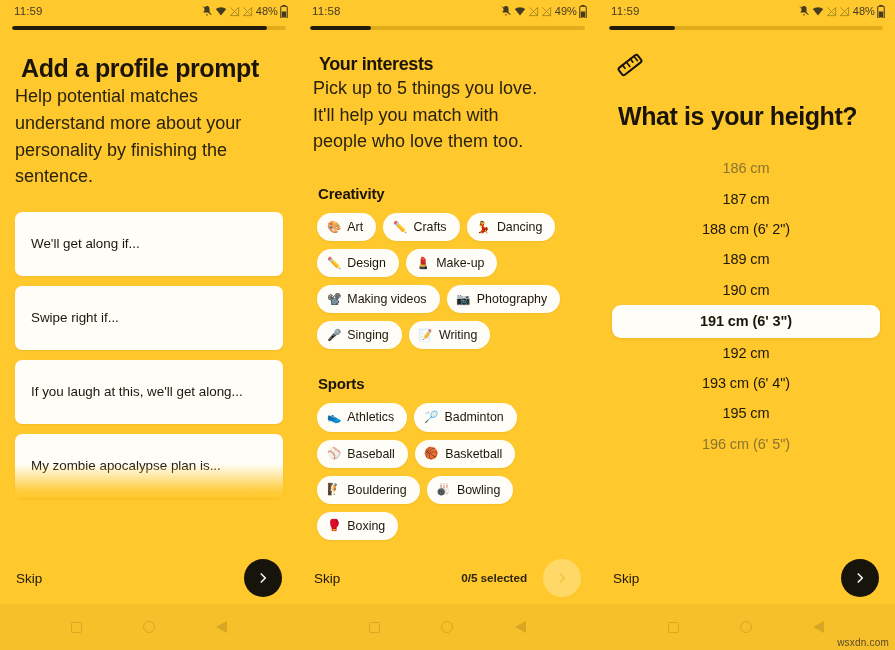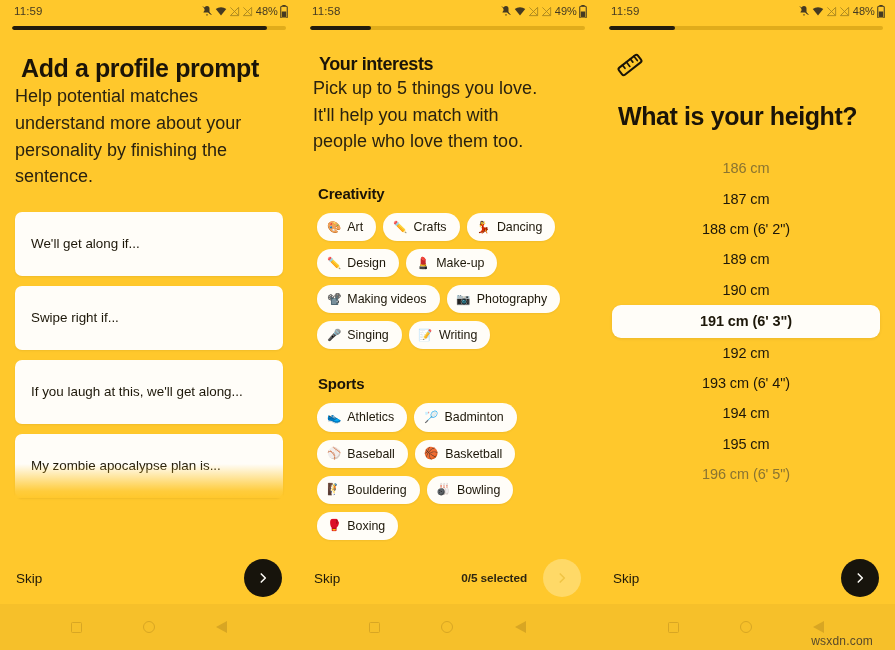--- a/index.html
+++ b/index.html
@@ -241,23 +241,23 @@
   }
   .nav-tr {
     width: 0; height: 0;
     border-top: 6.5px solid transparent;
     border-bottom: 6.5px solid transparent;
     border-right: 11px solid #d8a623;
   }
 
   .watermark {
     position: absolute;
-    right: 22px;
+    right: 6px;
     bottom: 2px;
-    font-size: 12px;
+    font-size: 10px;
     color: #58492a;
     letter-spacing: .2px;
   }
 </style>
 </head>
 <body>
 
 <div class="screens">
 
   <div class="phone">
@@ -501,21 +501,20 @@
 
       <div class="picker">
         <div class="height-row dim">186 cm</div>
         <div class="height-row">187 cm</div>
         <div class="height-row">188 cm (6' 2")</div>
         <div class="height-row">189 cm</div>
         <div class="height-row">190 cm</div>
         <div class="height-row selected">191 cm (6' 3")</div>
         <div class="height-row">192 cm</div>
         <div class="height-row">193 cm (6' 4")</div>
-        <div class="height-row">194 cm</div>
         <div class="height-row">195 cm</div>
         <div class="height-row dim">196 cm (6' 5")</div>
       </div>
     </div>
 
     <div class="footer">
       <span class="skip">Skip</span>
       <div class="footer-right">
         <div class="fab">
           <svg width="14" height="14" viewBox="0 0 24 24">

